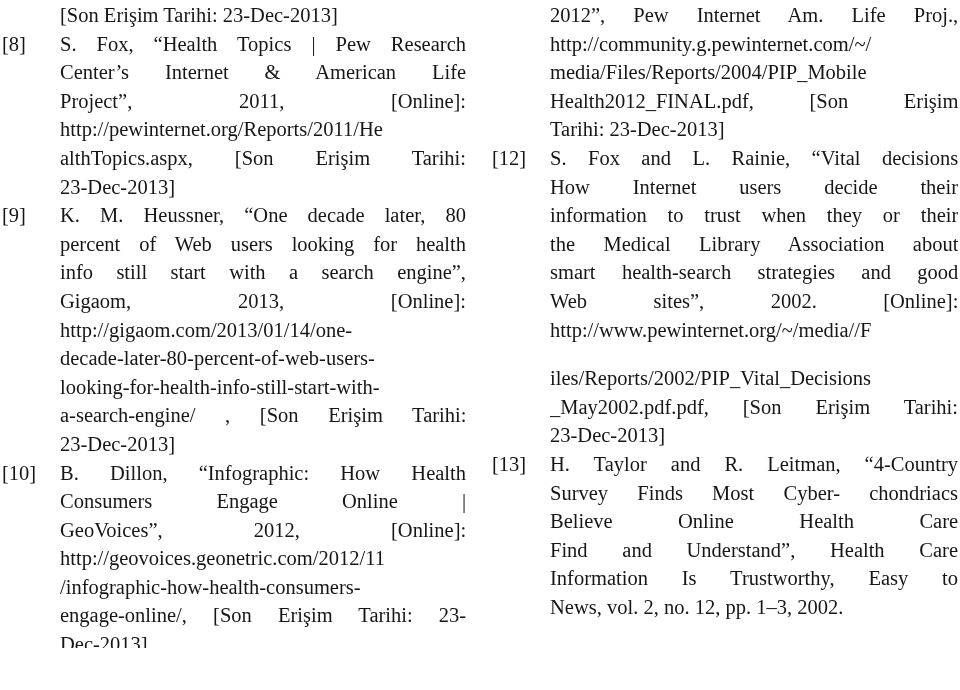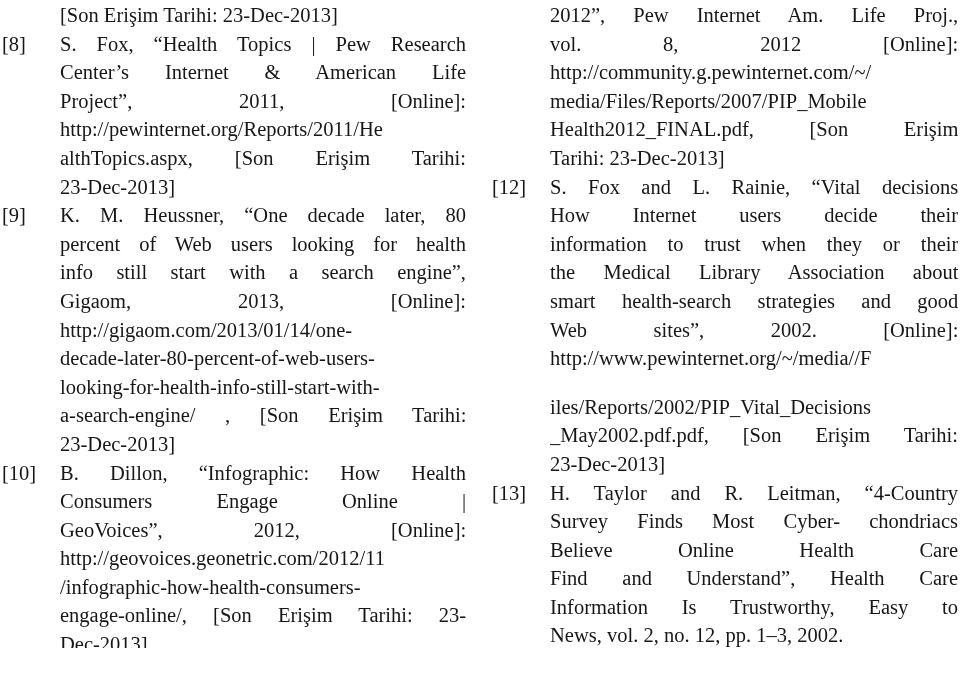--- a/index.html
+++ b/index.html
@@ -141,23 +141,22 @@
         <div class="ref">
           <div class="ref-label">[11]</div>
         </div>
       </div>
 
     <div class="column column--right">
         <div class="ref ref--cont">
           <div class="ref-label"></div>
           <div class="ref-body">
             <span class="ln" style="display: block; word-spacing: 23px;">2012”, Pew Internet Am. Life Proj.,</span>
-            <span class="ln" style="display: block; word-spacing: 76.6667px;">vol. 8, 2012 [Online]:</span>
             <span class="ln" style="display: block;">http://community.g.pewinternet.com/~/</span>
-            <span class="ln" style="display: block;">media/Files/Reports/2007/PIP_Mobile</span>
+            <span class="ln" style="display: block;">media/Files/Reports/2004/PIP_Mobile</span>
             <span class="ln" style="display: block; word-spacing: 50.5px;">Health2012_FINAL.pdf, [Son Erişim</span>
             <span class="ln ln--last" style="display: block;">Tarihi: 23-Dec-2013]</span>
           </div>
         </div>
         <div class="ref">
           <div class="ref-label">[12]</div>
           <div class="ref-body">
             <span class="ln" style="display: block; word-spacing: 16.3333px;">S. Fox and L. Rainie, “Vital decisions</span>
             <span class="ln" style="display: block; word-spacing: 37px;">How Internet users decide their</span>
             <span class="ln" style="display: block; word-spacing: 15.6667px;">information to trust when they or their</span>

